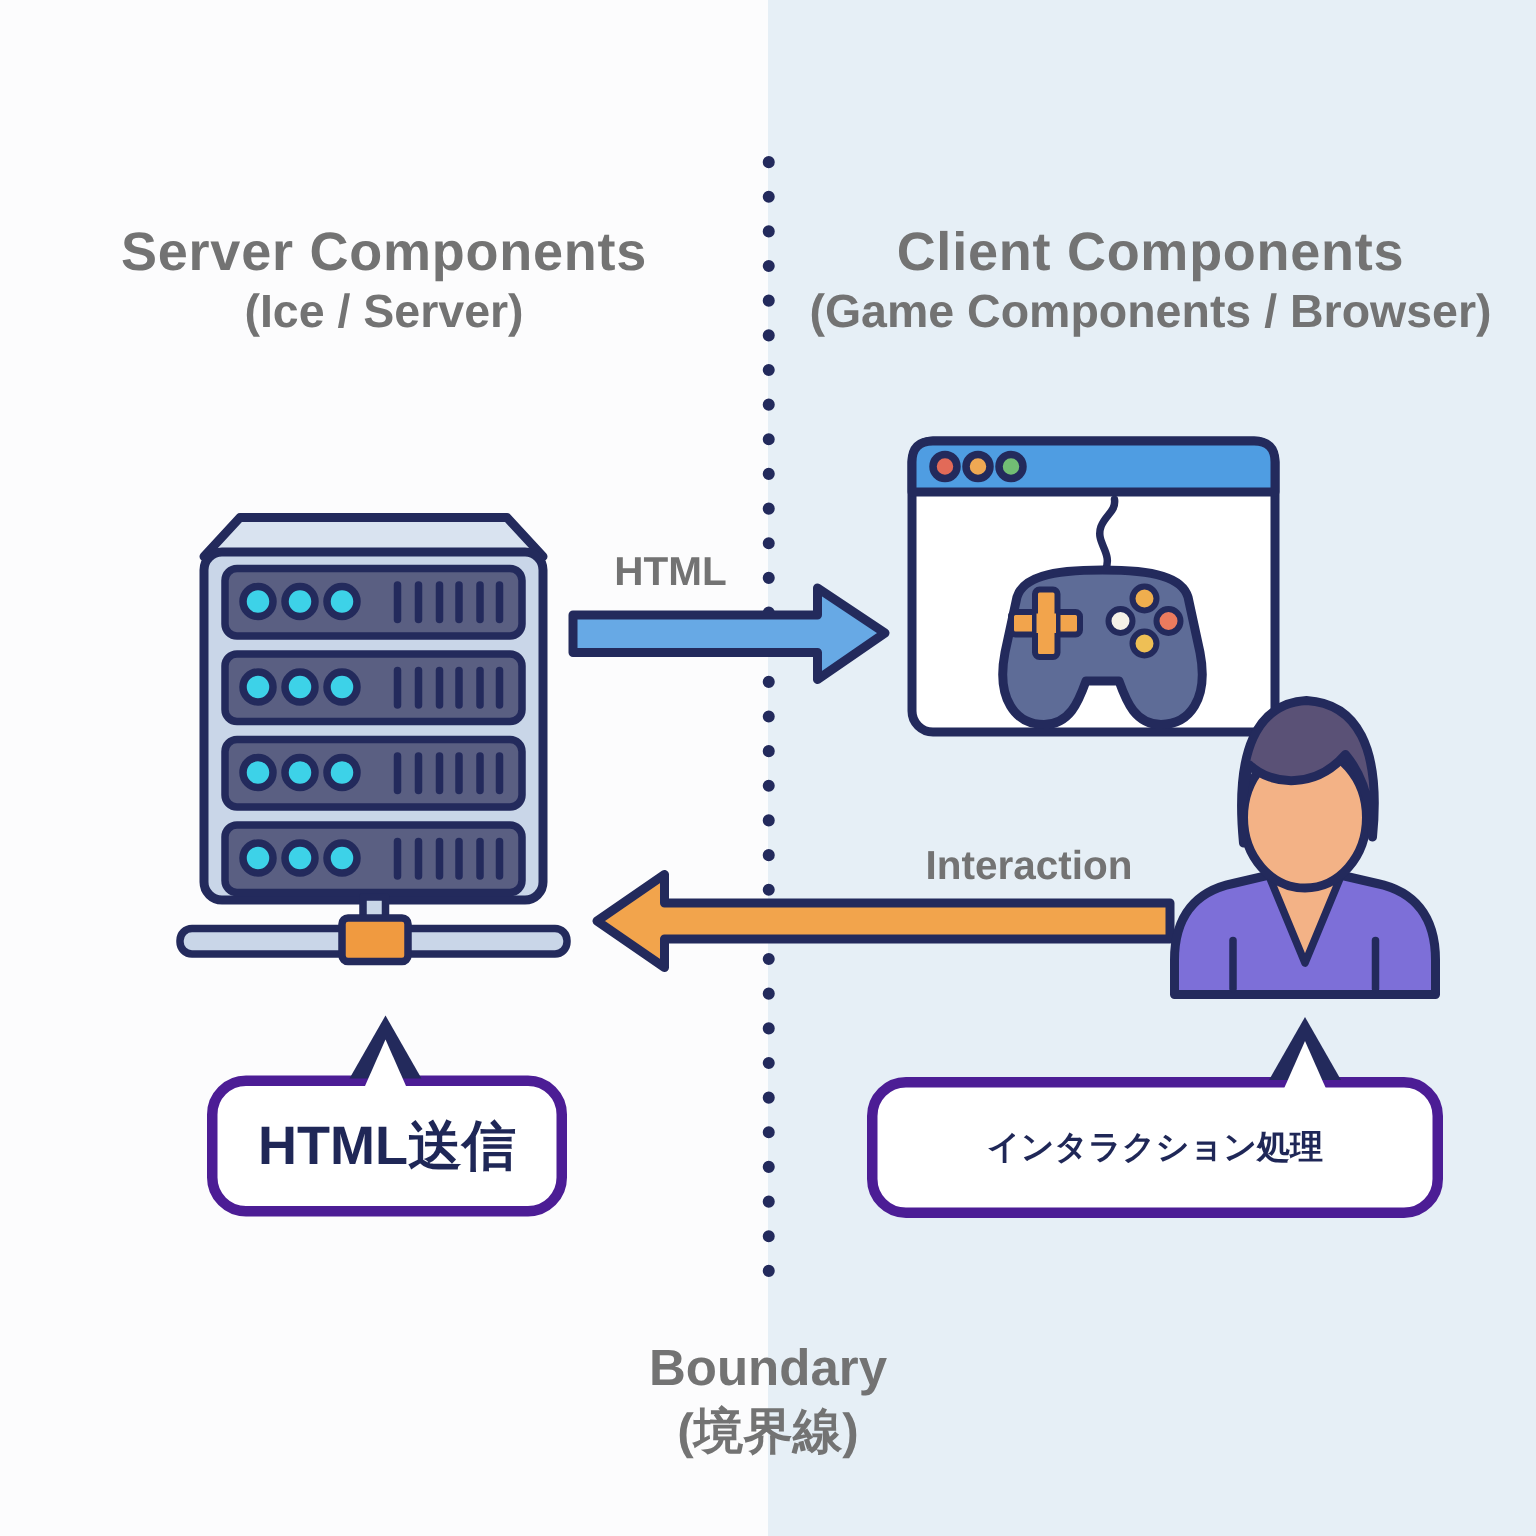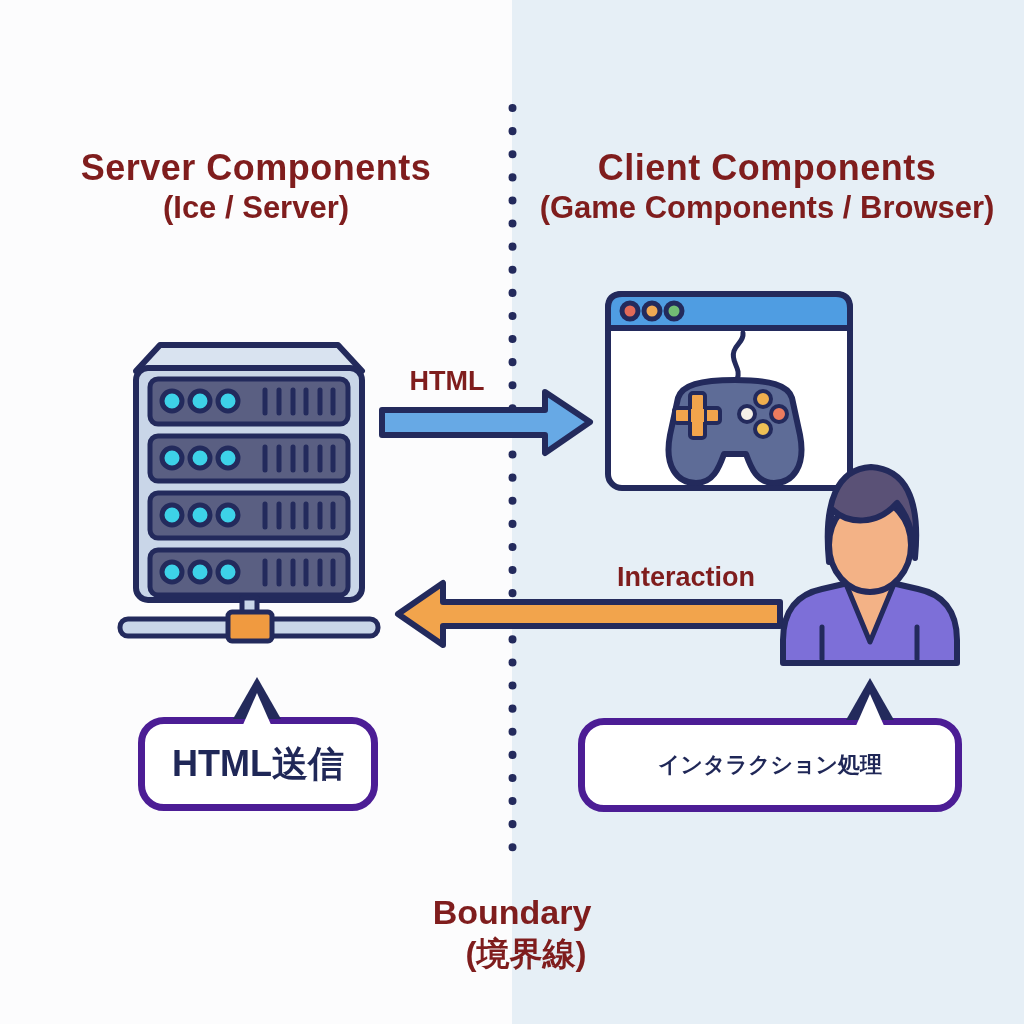--- a/index.html
+++ b/index.html
@@ -3,21 +3,21 @@
 <meta charset="utf-8">
 <style>
   html,body{margin:0;padding:0;}
   .canvas{
     position:relative;width:1024px;height:1024px;overflow:hidden;
     background:#fcfcfd;
     font-family:"Liberation Sans","DejaVu Sans",sans-serif;
   }
   .bg-right{position:absolute;left:512px;top:0;width:512px;height:1024px;background:#e6eff6;}
   .gfx{position:absolute;left:0;top:0;width:1024px;height:1024px;}
-  .txt{position:absolute;color:#7f1d1d;font-weight:bold;text-align:center;transform:translateX(-50%);white-space:nowrap;}
+  .txt{position:absolute;color:#737373;font-weight:bold;text-align:center;transform:translateX(-50%);white-space:nowrap;}
   .title-main{font-size:36px;letter-spacing:.5px;}
   .title-sub{font-size:31px;}
   .arrow-label{font-size:27px;}
   .boundary-main{font-size:34px;}
   .boundary-sub{font-size:33px;}
   .bubble{
     position:absolute;background:#ffffff;border:7px solid #4c1d95;border-radius:26px;
     display:flex;align-items:center;justify-content:center;color:#1f2757;font-weight:bold;
   }
   .bubble-left{left:138px;top:717px;width:226px;height:80px;font-size:36px;}
@@ -160,15 +160,15 @@
     <span>HTML送信</span>
   </div>
 
   <div class="bubble bubble-right">
     <span class="tail tail-outer" style="left:261px;top:-47px;"></span>
     <span class="tail tail-inner" style="left:270px;top:-31px;"></span>
     <span>インタラクション処理</span>
   </div>
 
   <div class="txt boundary-main" style="left:512px;top:893px;">Boundary</div>
-  <div class="txt boundary-sub" style="left:512px;top:932px;margin-left:14px;">(境界線)</div>
+  <div class="txt boundary-sub" style="left:512px;top:932px;">(境界線)</div>
 
 </div>
 
 </body></html>

